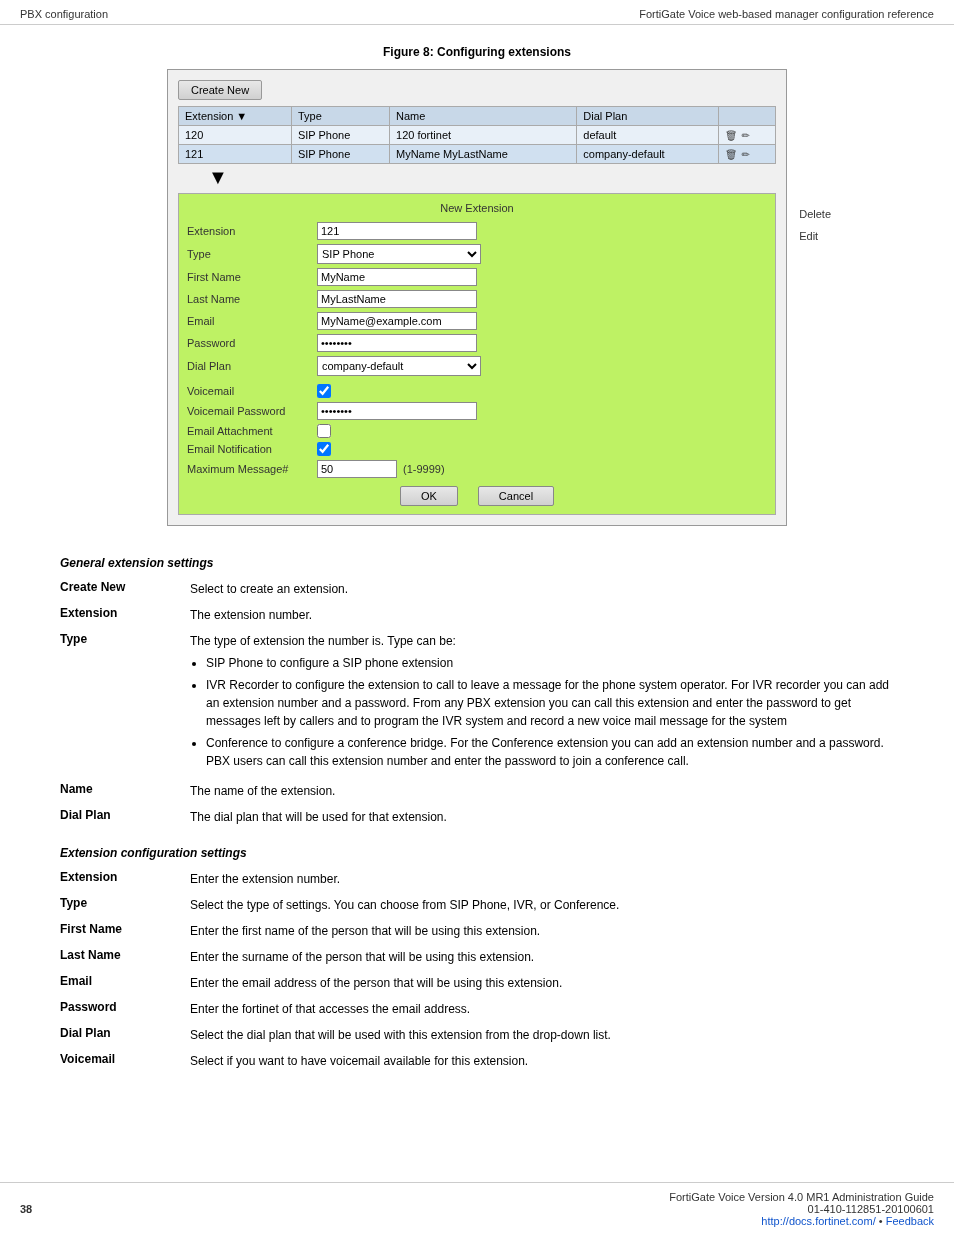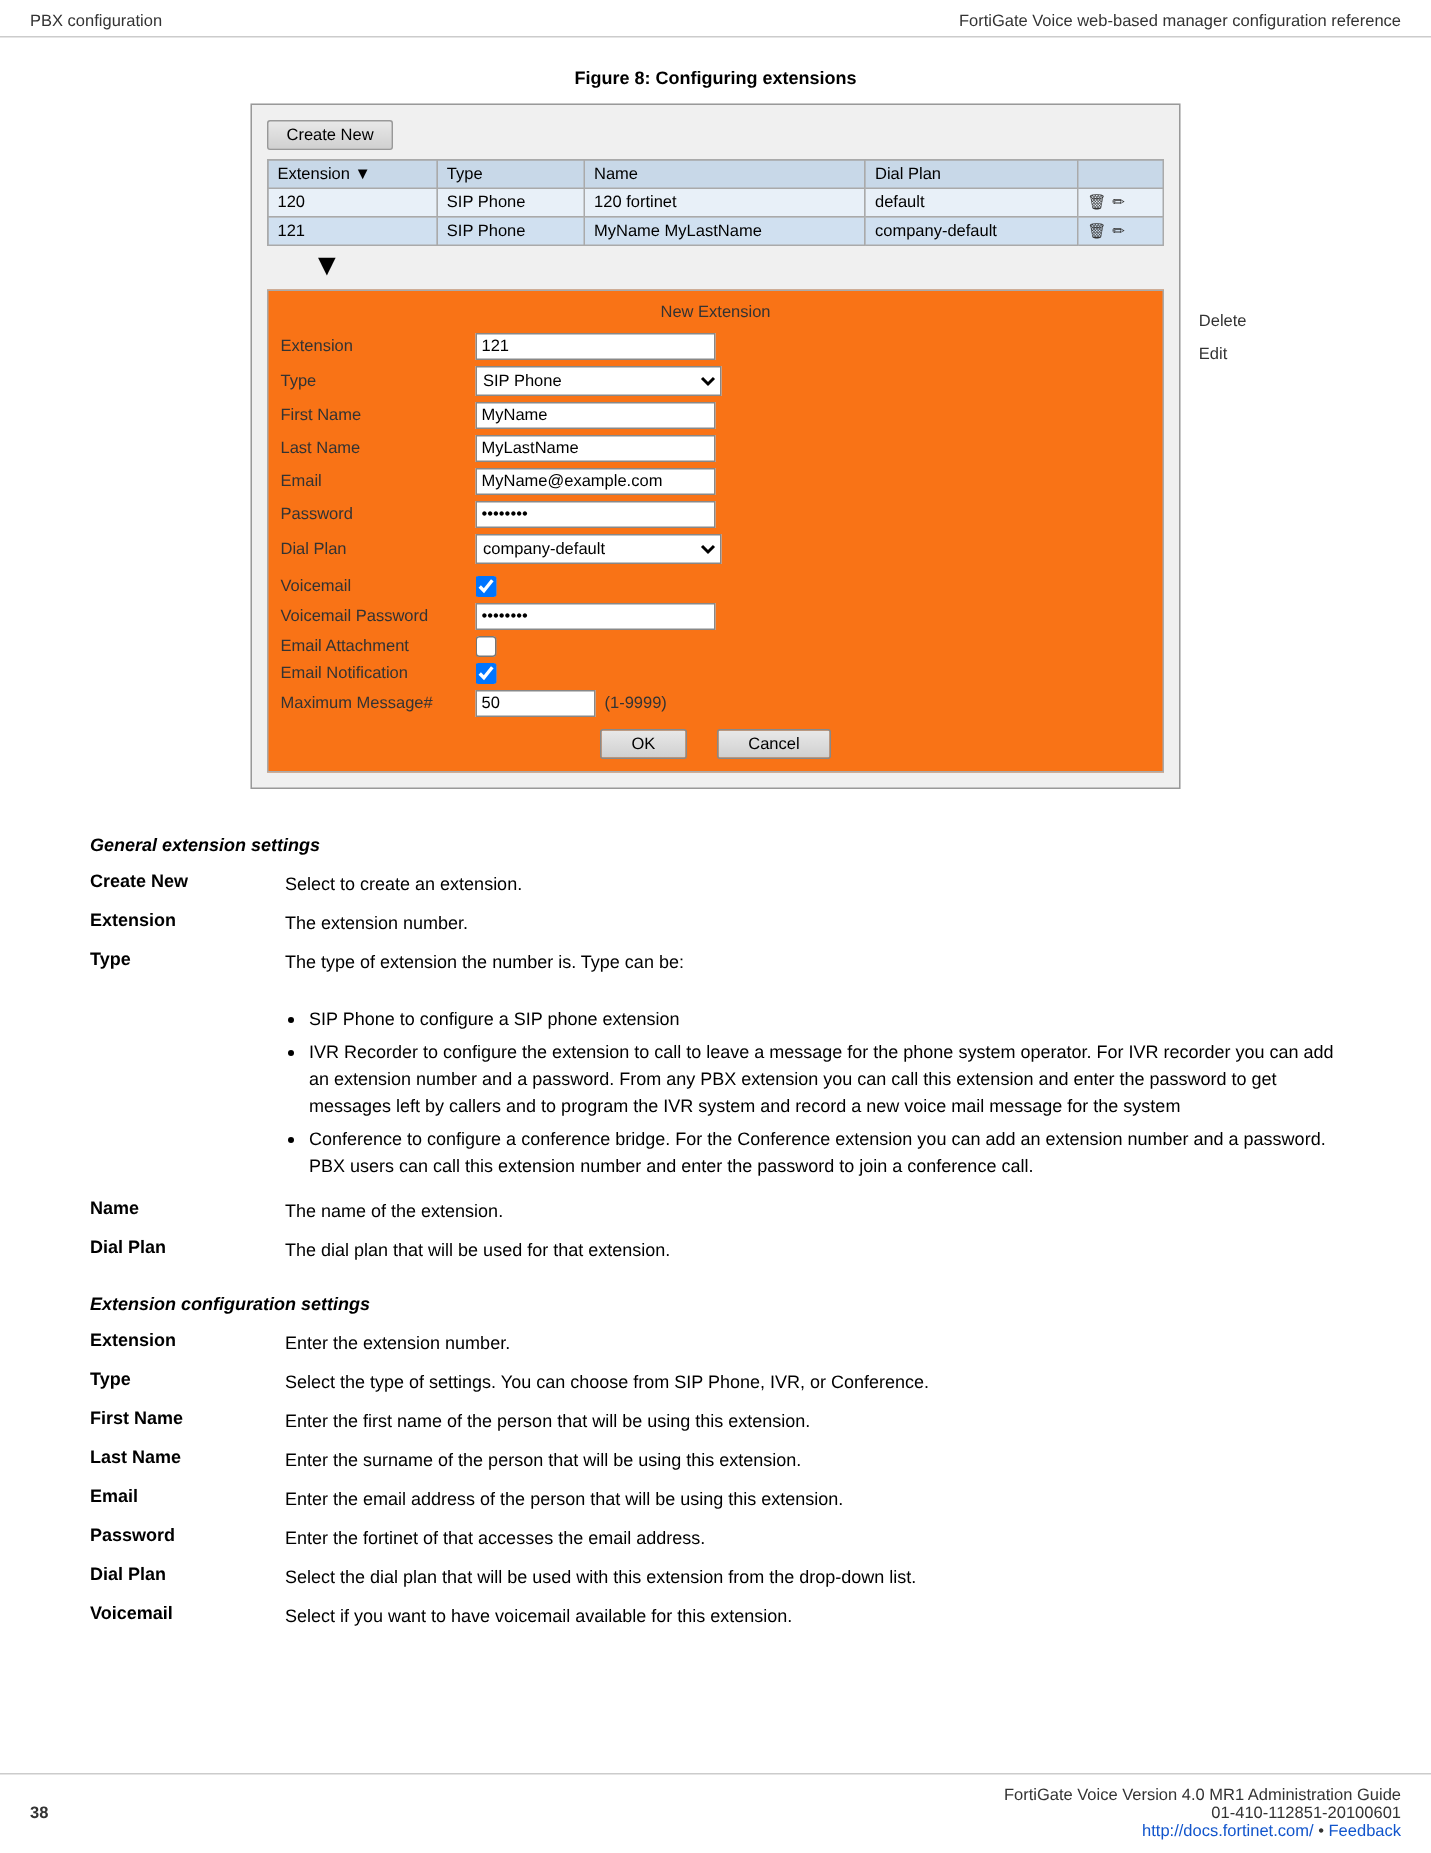--- a/index.html
+++ b/index.html
@@ -54,21 +54,21 @@
       cursor: pointer;
       border-radius: 2px;
       margin-bottom: 6px;
       display: inline-block;
     }
 
     .ext-table {
       width: 100%;
       border-collapse: collapse;
       font-size: 11px;
-      background: #a3a3a3;
+      background: #bef264;
       padding-left: 32px;
     }
     .ext-table thead tr {
       background: #c8d8e8;
     }
     .ext-table thead th {
       border: 1px solid #aaa;
       padding: 3px 6px;
       text-align: left;
       font-weight: normal;
@@ -86,21 +86,21 @@
     }
     .icon-btn {
       font-size: 10px;
       color: #333;
       cursor: pointer;
     }
 
     
     .new-ext-form {
       border: 1px solid #aaa;
-      background: #f97316;
+      background: #bef264;
       padding: 8px;
       margin-top: 4px;
       position: relative;
       font-size: 11px;
     }
     .new-ext-title {
       text-align: center;
       font-size: 11px;
       margin-bottom: 8px;
       color: #333;
@@ -177,21 +177,21 @@
       min-width: 130px;
       padding-right: 10px;
     }
     .def-desc {
       font-size: 12px;
       flex: 1;
       line-height: 1.5;
     }
     .def-desc ul {
       margin-left: 16px;
-      margin-top: 20px;
+      margin-top: 4px;
     }
     .def-desc ul li {
       margin-bottom: 4px;
     }
 
     
     .page-footer {
       position: absolute;
       bottom: 0;
       left: 0;

